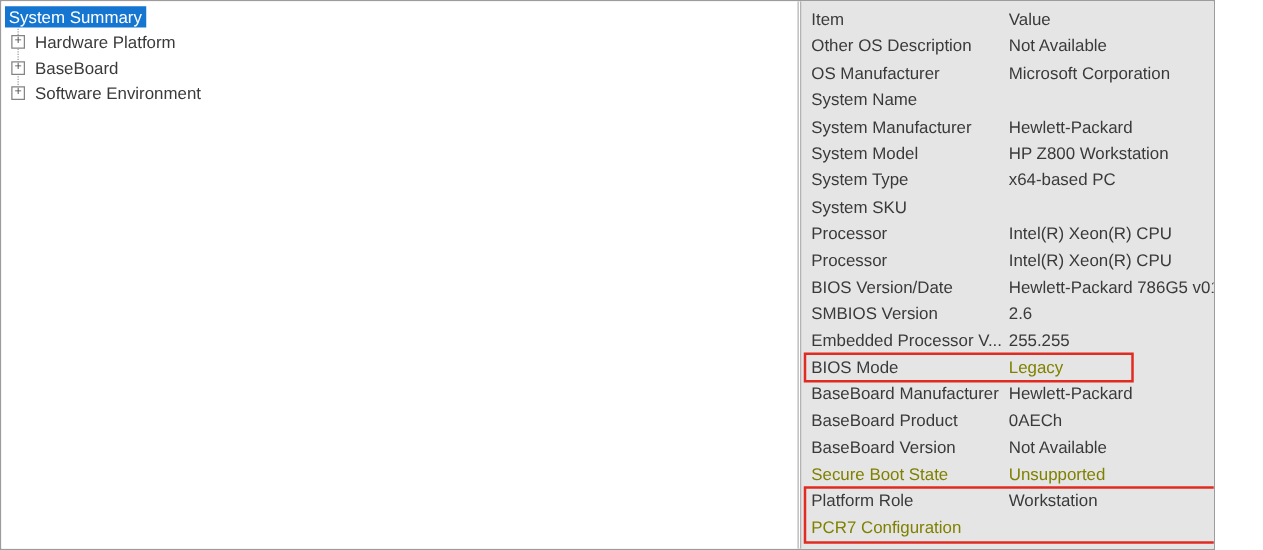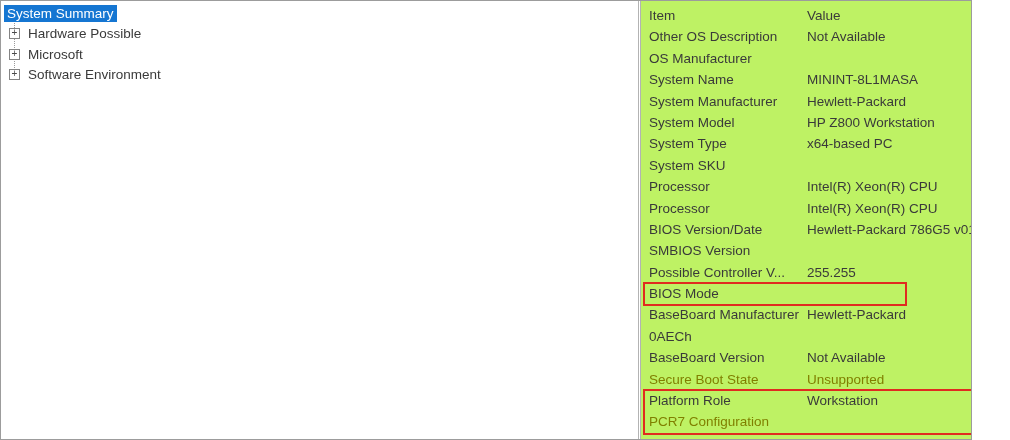--- a/index.html
+++ b/index.html
@@ -14,21 +14,21 @@
   .tree-connector { position:absolute; left:13px; top:22px; height:57px; border-left:1px dotted #9a9a9a; z-index:0; }
   .tree-item { height:20.5px; display:flex; align-items:center; position:relative; z-index:1; cursor:default; }
   .tree-item .expand {
     width:11px; height:11px; box-sizing:border-box; border:1px solid #848484; background:#fff;
     margin:0 5px 0 6px; font-size:10px; line-height:8px; text-align:center; color:#4a4a4a; flex:none;
   }
   .tree-item .label { padding:1px 3px; white-space:nowrap; }
   .tree-item.selected .label { background:#1576d2; color:#fff; }
   .tree-item.root .label { margin-left:1px; }
   
-  .right-pane { position:absolute; left:639px; top:0; bottom:0; right:0; border-left:1px solid #b3b3b3; background:#bef264; overflow:hidden; }
+  .right-pane { position:absolute; left:639px; top:0; bottom:0; right:0; border-left:1px solid #b3b3b3; background:#e5e5e5; overflow:hidden; }
   .details { padding-top:4px; }
   .drow { height:21.4px; line-height:21.4px; display:flex; padding-left:8px; position:relative; white-space:nowrap; }
   .drow .c-item { width:158px; flex:none; overflow:hidden; }
   .drow .c-value { flex:1; overflow:hidden; }
   .drow .c-value2 { position:absolute; left:334px; top:0; }
   .olive { color:#808000; }
   
   .hl-box { position:absolute; border:2px solid #e02b20; box-sizing:border-box; pointer-events:none; background:transparent; }
   .hl-bios { left:642px; top:281px; width:264px; height:24px; }
   .hl-secure { left:642px; top:388px; width:338px; height:46px; }
@@ -40,25 +40,25 @@
 
   <div class="left-pane">
     <div class="tree">
       <div class="tree-connector"></div>
 
     <div class="tree-item selected root">
           <span class="label">System Summary</span>
         </div>
         <div class="tree-item">
           <span class="expand">+</span>
-          <span class="label">Hardware Possible</span>
+          <span class="label">Hardware Platform</span>
         </div>
         <div class="tree-item">
           <span class="expand">+</span>
-          <span class="label">Microsoft</span>
+          <span class="label">BaseBoard</span>
         </div>
         <div class="tree-item">
           <span class="expand">+</span>
           <span class="label">Software Environment</span>
         </div>
       </div>
   </div>
 
   <div class="right-pane">
     <div class="details">
@@ -66,24 +66,24 @@
     <div class="drow">
           <span class="c-item">Item</span>
           <span class="c-value">Value</span>
         </div>
         <div class="drow">
           <span class="c-item">Other OS Description</span>
           <span class="c-value">Not Available</span>
         </div>
         <div class="drow">
           <span class="c-item">OS Manufacturer</span>
+          <span class="c-value">Microsoft Corporation</span>
         </div>
         <div class="drow">
           <span class="c-item">System Name</span>
-          <span class="c-value">MININT-8L1MASA</span>
         </div>
         <div class="drow">
           <span class="c-item">System Manufacturer</span>
           <span class="c-value">Hewlett-Packard</span>
         </div>
         <div class="drow">
           <span class="c-item">System Model</span>
           <span class="c-value">HP Z800 Workstation</span>
         </div>
         <div class="drow">
@@ -102,33 +102,36 @@
           <span class="c-item">Processor</span>
           <span class="c-value">Intel(R) Xeon(R) CPU</span>
           <span class="c-value2">E5506</span>
         </div>
         <div class="drow">
           <span class="c-item">BIOS Version/Date</span>
           <span class="c-value">Hewlett-Packard 786G5 v01.17, 8/</span>
         </div>
         <div class="drow">
           <span class="c-item">SMBIOS Version</span>
+          <span class="c-value">2.6</span>
         </div>
         <div class="drow">
-          <span class="c-item">Possible Controller V...</span>
+          <span class="c-item">Embedded Processor V...</span>
           <span class="c-value">255.255</span>
         </div>
         <div class="drow">
           <span class="c-item">BIOS Mode</span>
+          <span class="c-value olive">Legacy</span>
         </div>
         <div class="drow">
           <span class="c-item">BaseBoard Manufacturer</span>
           <span class="c-value">Hewlett-Packard</span>
         </div>
         <div class="drow">
+          <span class="c-item">BaseBoard Product</span>
           <span class="c-value">0AECh</span>
         </div>
         <div class="drow">
           <span class="c-item">BaseBoard Version</span>
           <span class="c-value">Not Available</span>
         </div>
         <div class="drow">
           <span class="c-item olive">Secure Boot State</span>
           <span class="c-value olive">Unsupported</span>
         </div>

